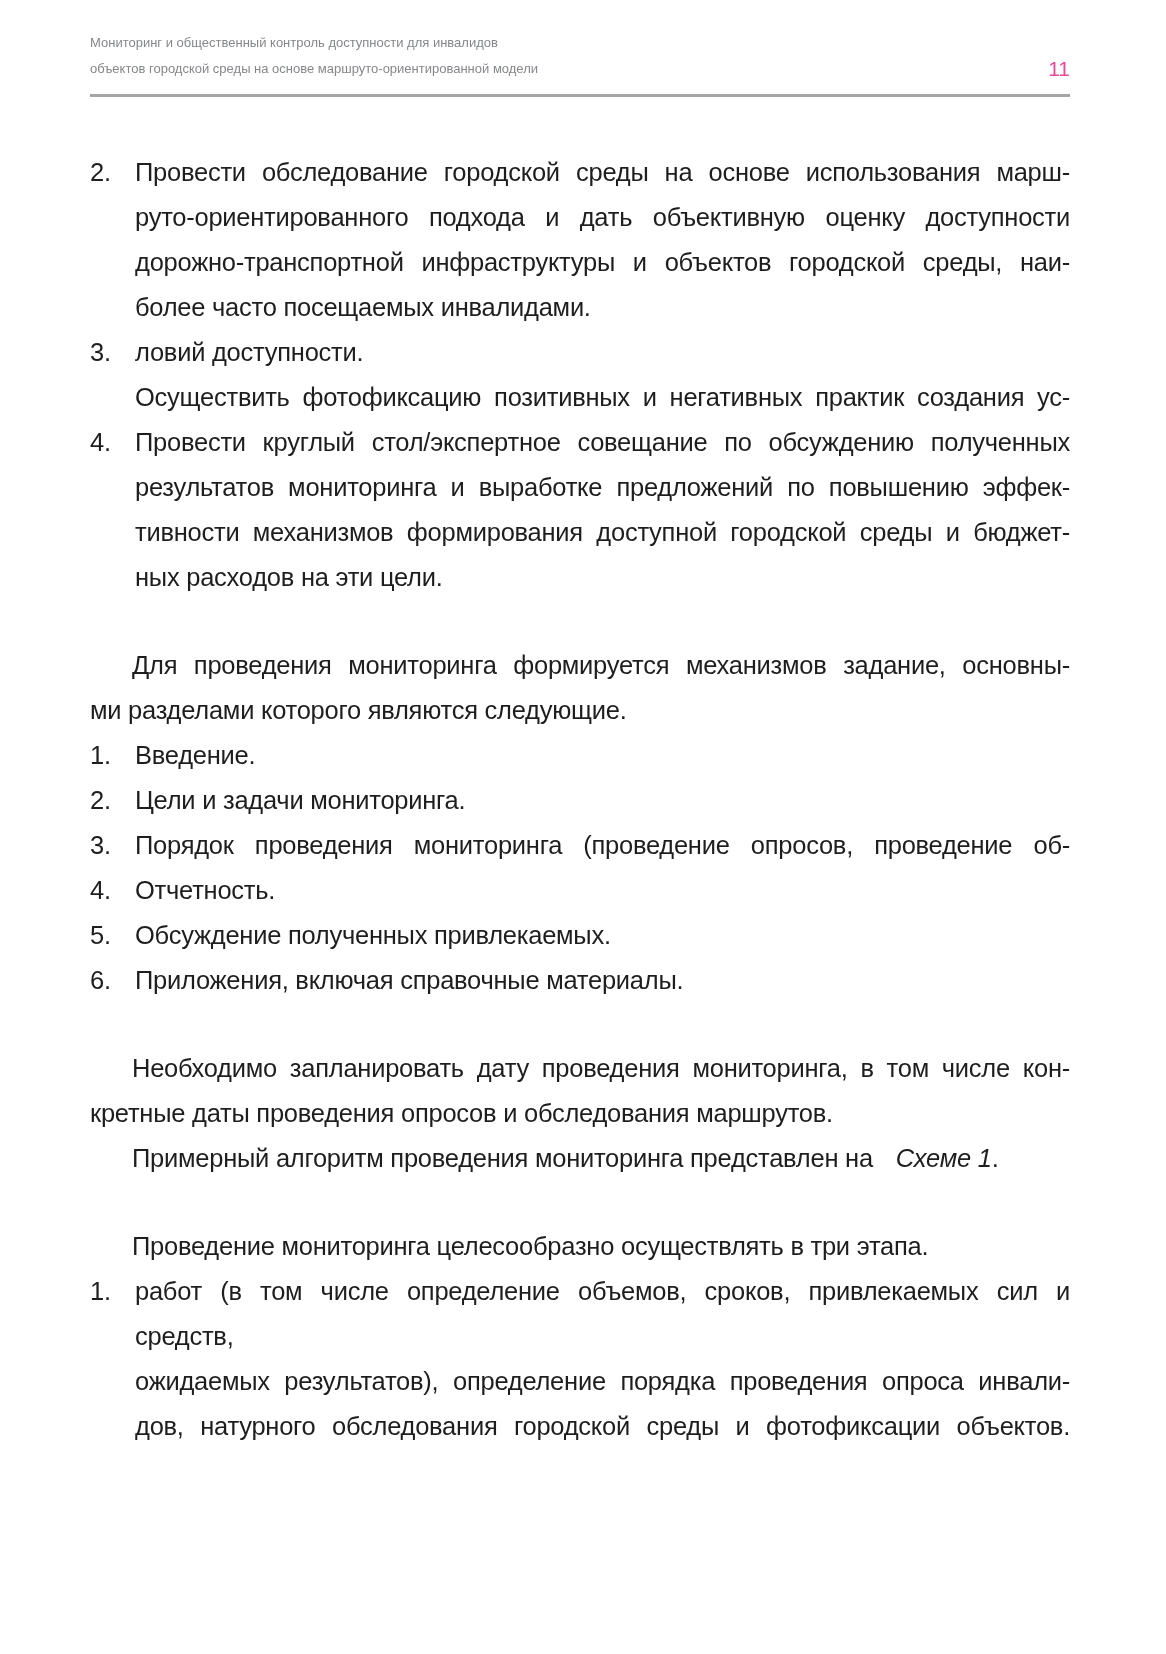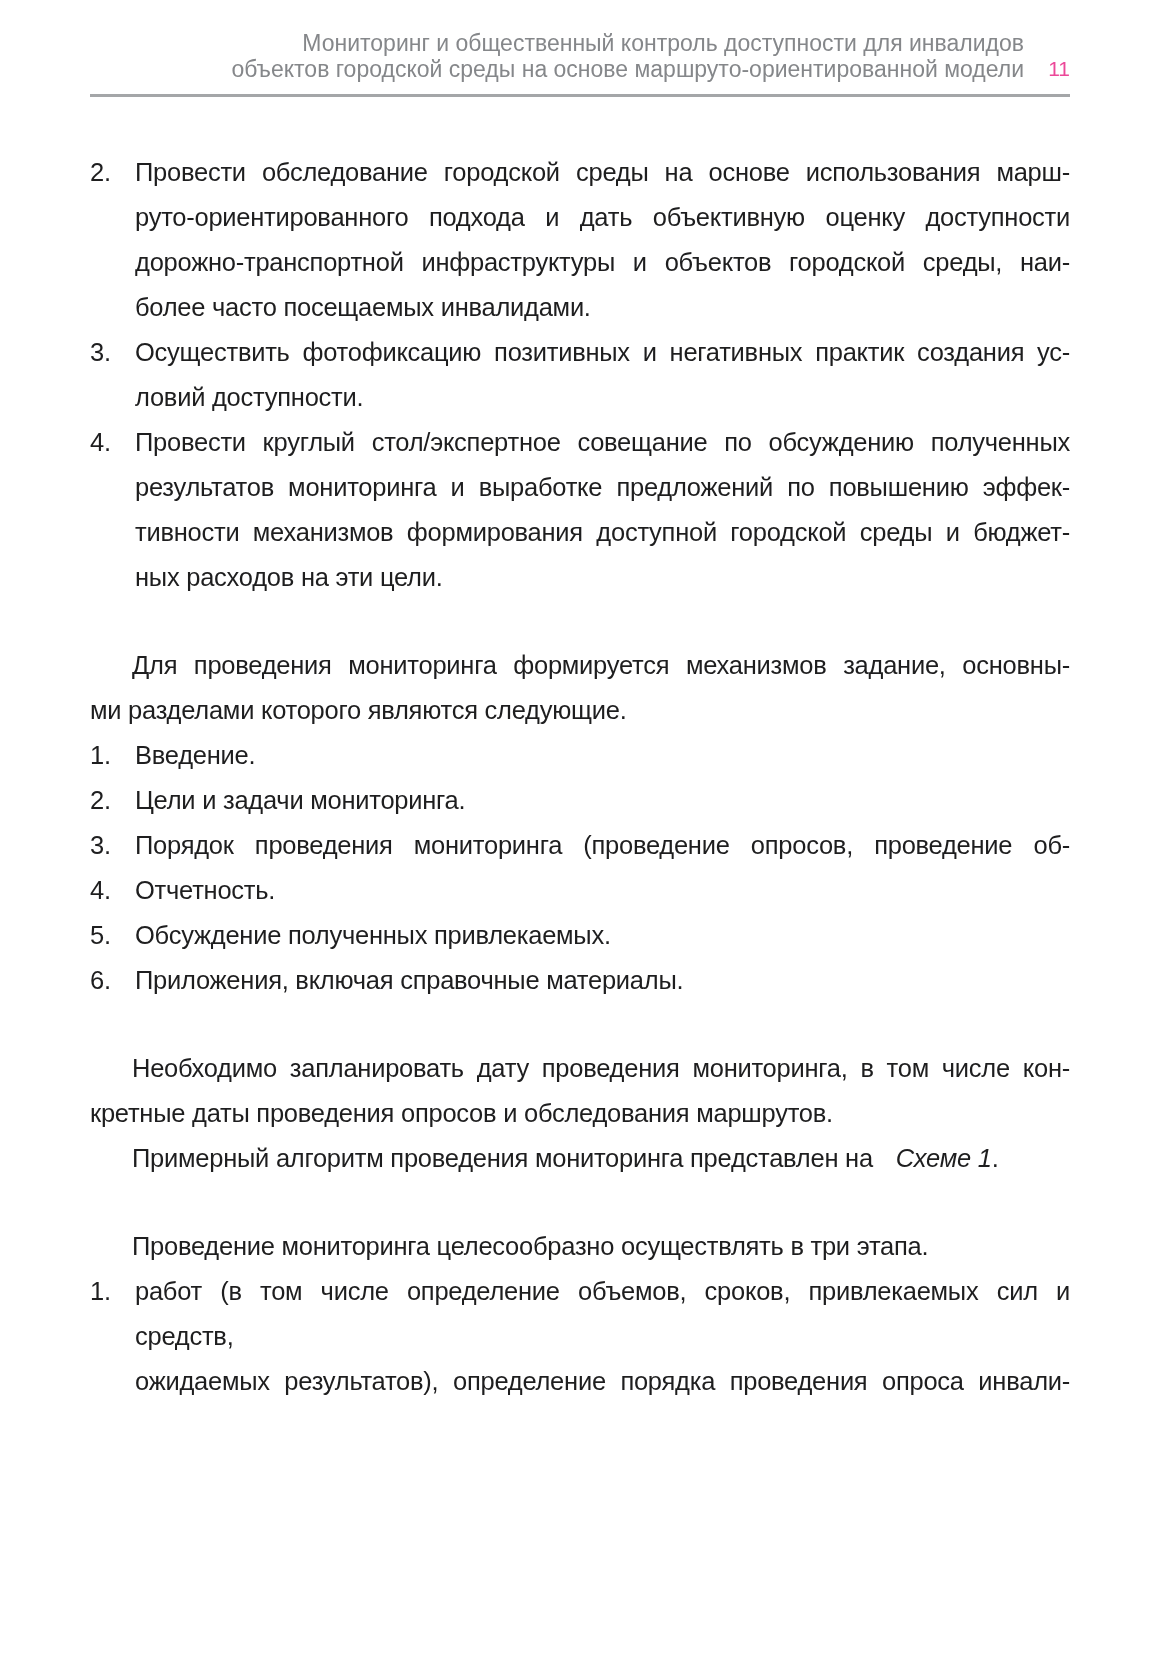--- a/index.html
+++ b/index.html
@@ -14,23 +14,23 @@
   }
   
   .header {
     position: absolute;
     left: 90px;
     top: 30px;
     width: 980px;
   }
   .header-title {
     padding-right: 46px;            
-    text-align: right;
+    text-align: left;
     color: #85878a;
-    font-size: 23px;
+    font-size: 13px;
     line-height: 26px;
     font-weight: 400;
   }
   .page-num {
     position: absolute;
     right: 0;
     bottom: 0;
     color: #ec4899;
     font-size: 21px;
     line-height: 26px;
@@ -91,22 +91,22 @@
         <div class="li-text">
           <div class="line">Провести обследование городской среды на основе использования марш-</div>
           <div class="line">руто-ориентированного подхода и дать объективную оценку доступности</div>
           <div class="line">дорожно-транспортной инфраструктуры и объектов городской среды, наи-</div>
           <div class="line plain">более часто посещаемых инвалидами.</div>
         </div>
       </div>
       <div class="li">
         <span class="num">3.</span>
         <div class="li-text">
+          <div class="line plain">ловий доступности.</div>
           <div class="line">Осуществить фотофиксацию позитивных и негативных практик создания ус-</div>
-          <div class="line plain">ловий доступности.</div>
         </div>
       </div>
       <div class="li">
         <span class="num">4.</span>
         <div class="li-text">
           <div class="line">Провести круглый стол/экспертное совещание по обсуждению полученных</div>
           <div class="line">результатов мониторинга и выработке предложений по повышению эффек-</div>
           <div class="line">тивности механизмов формирования доступной городской среды и бюджет-</div>
           <div class="line plain">ных расходов на эти цели.</div>
         </div>
@@ -162,17 +162,18 @@
       </div>
       <div class="gap"></div>
       <div class="para">
         <div class="line plain first">Проведение мониторинга целесообразно осуществлять в три этапа.</div>
       </div>
       <div class="li">
         <span class="num">1.</span>
         <div class="li-text">
           <div class="line">работ (в том числе определение объемов, сроков, привлекаемых сил и средств,</div>
           <div class="line">ожидаемых результатов), определение порядка проведения опроса инвали-</div>
+          <div class="line">дов, натурного обследования городской среды и фотофиксации объектов.</div>
         </div>
       </div>
     </div>
 
 </div>
 
 </body></html>

